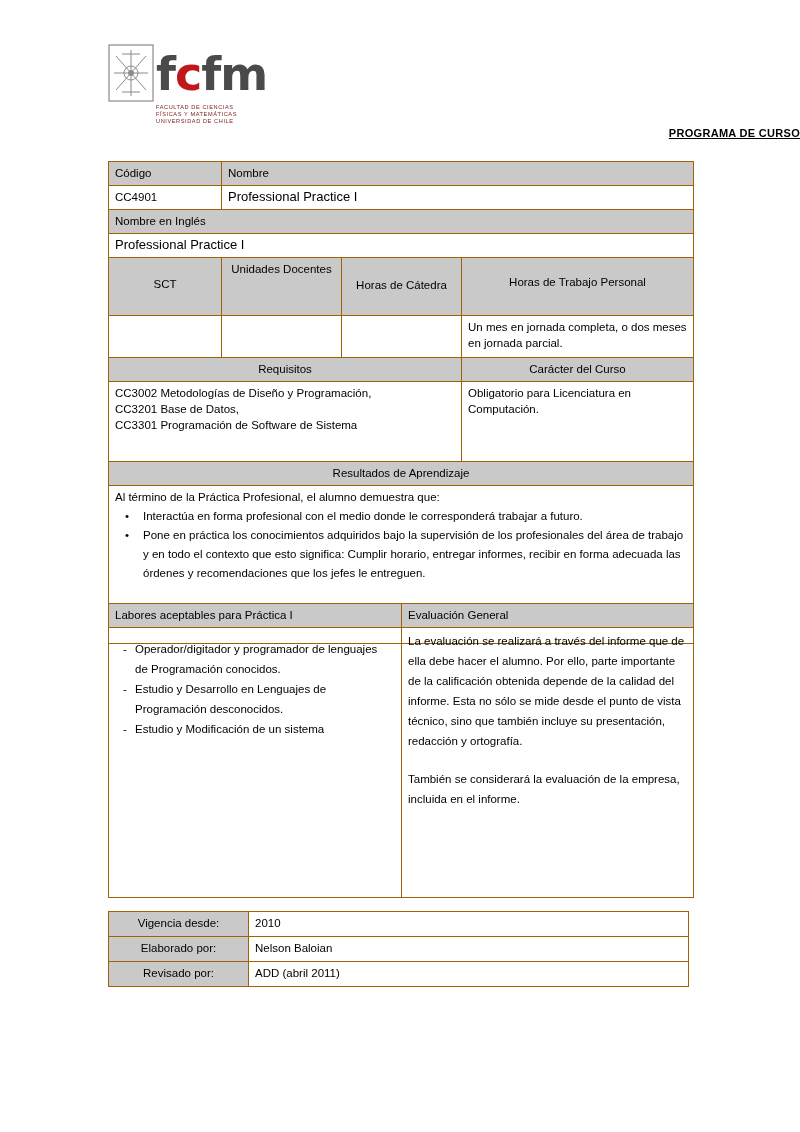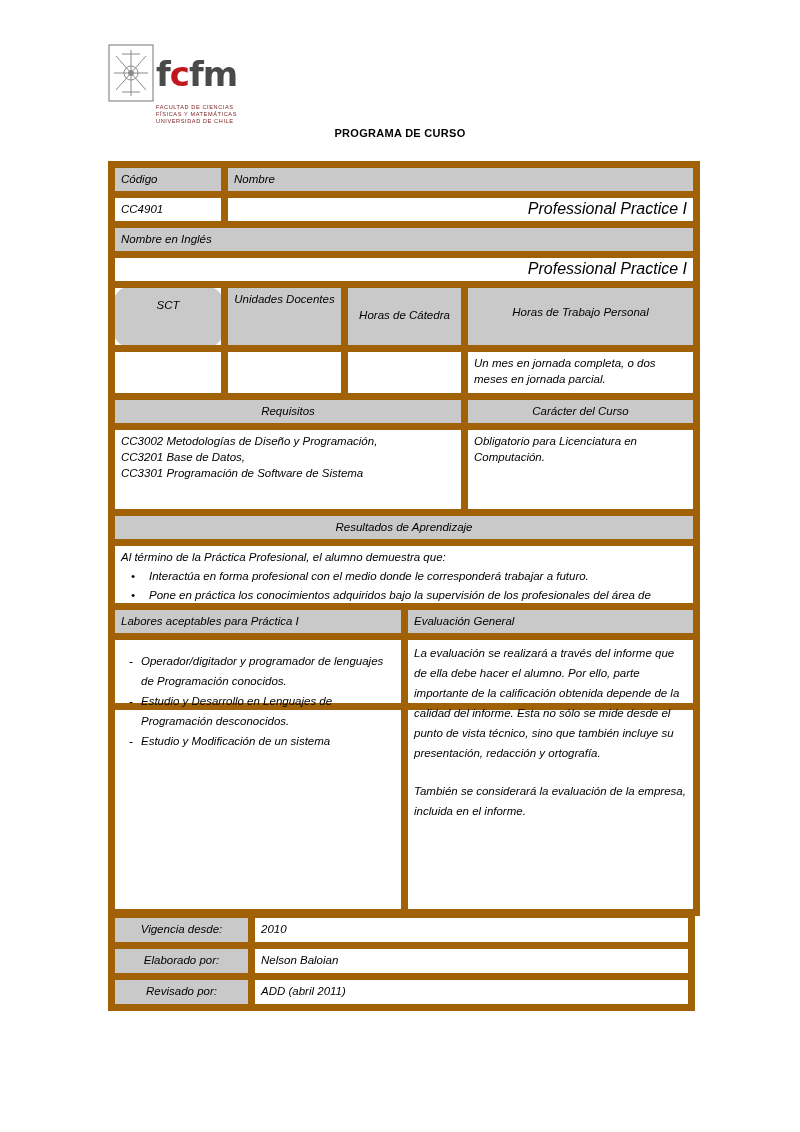--- a/index.html
+++ b/index.html
@@ -35,21 +35,21 @@
     left: 0;
     top: 2px;
     width: 46px;
     height: 58px;
   }
   .logo-fcfm {
     position: absolute;
     left: 48px;
     top: 6px;
     font-family: "DejaVu Sans", sans-serif;
-    font-size: 34px;
+    font-size: 46px;
     font-weight: bold;
     letter-spacing: -1px;
     line-height: 52px;
     color: #4a4a4a;
   }
   .logo-fcfm .red {
     color: #c0171c;
   }
   .logo-sub {
     position: absolute;
@@ -62,62 +62,61 @@
     letter-spacing: 0.6px;
     white-space: nowrap;
   }
 
   
   .doc-title {
     position: absolute;
     left: 0;
     top: 127px;
     width: 800px;
-    text-align: center;
+    text-align: right;
     font-size: 11px;
     font-weight: bold;
     letter-spacing: 0.3px;
+    text-decoration: underline;
   }
 
   
   table.doc-table {
     border-collapse: collapse;
     table-layout: fixed;
     font-size: 11.5px;
   }
   table.doc-table td {
-    border: 7px solid #a16207;
+    border: 1px solid #a16207;
     vertical-align: top;
     padding: 3px 6px 4px 6px;
     line-height: 16px;
-    font-style: italic;
   }
   td.hdr {
     background: #c9c9c9;
   }
   td.hdr-center {
     background: #c9c9c9;
     text-align: center;
   }
 
   
   .table-main {
     position: absolute;
     left: 108px;
     top: 161px;
     width: 585px;
   }
   .table-main td {
     height: 16px;
   }
   .big-cell {
-    font-size: 16px;
+    font-size: 13px;
     line-height: 19px;
     padding-top: 2px;
-    text-align: right;
   }
 
   
   .outcomes-intro {
     margin: 0 0 2px 0;
   }
   ul.outcomes {
     margin: 0;
     padding-left: 28px;
     list-style: none;
@@ -243,21 +242,21 @@
         <td>CC4901</td>
         <td class="big-cell" colspan="3">Professional Practice I</td>
       </tr>
       <tr>
         <td class="hdr" colspan="4">Nombre en Inglés</td>
       </tr>
       <tr>
         <td class="big-cell" colspan="4">Professional Practice I</td>
       </tr>
       <tr>
-        <td class="hdr-center" style="height:34px; padding-top:9px;border-radius:22px;">SCT</td>
+        <td class="hdr-center" style="height:34px; padding-top:18px;">SCT</td>
         <td class="hdr-center" style="height:34px;">Unidades Docentes</td>
         <td class="hdr-center" style="height:34px; padding-top:19px;">Horas de Cátedra</td>
         <td class="hdr-center" style="height:34px; padding-top:16px;">Horas de Trabajo Personal</td>
       </tr>
       <tr>
         <td style="height:34px;"></td>
         <td style="height:34px;"></td>
         <td style="height:34px;"></td>
         <td style="height:34px;">Un mes en jornada completa,  o dos meses en jornada parcial.</td>
       </tr>

